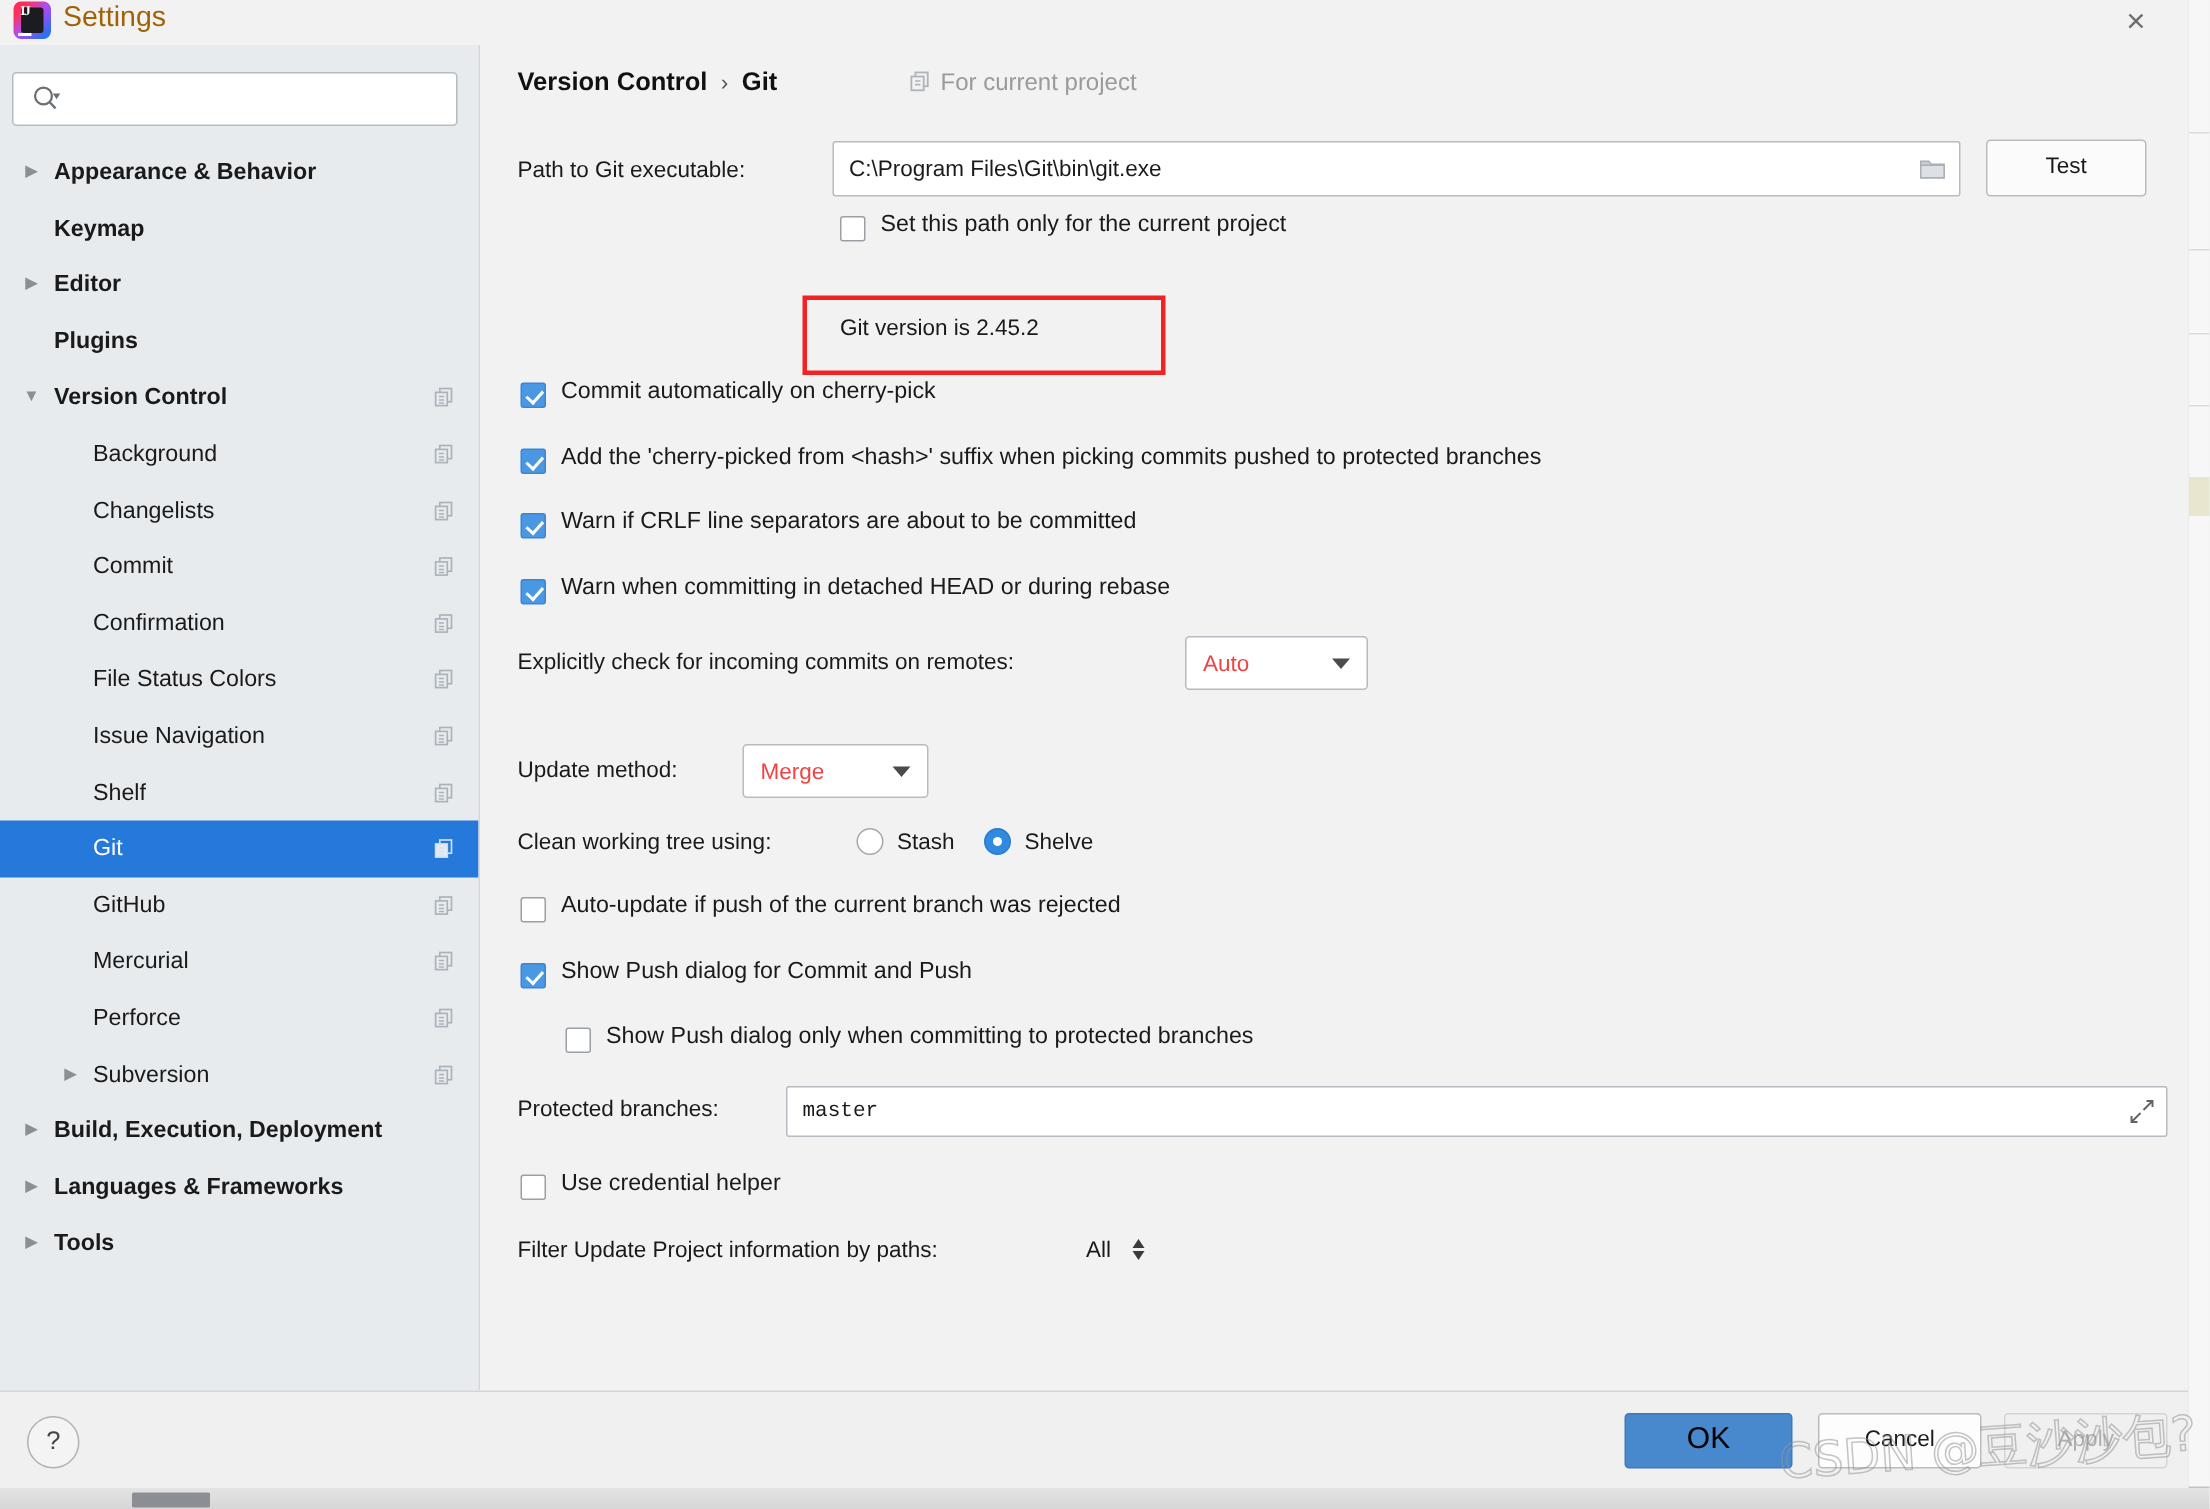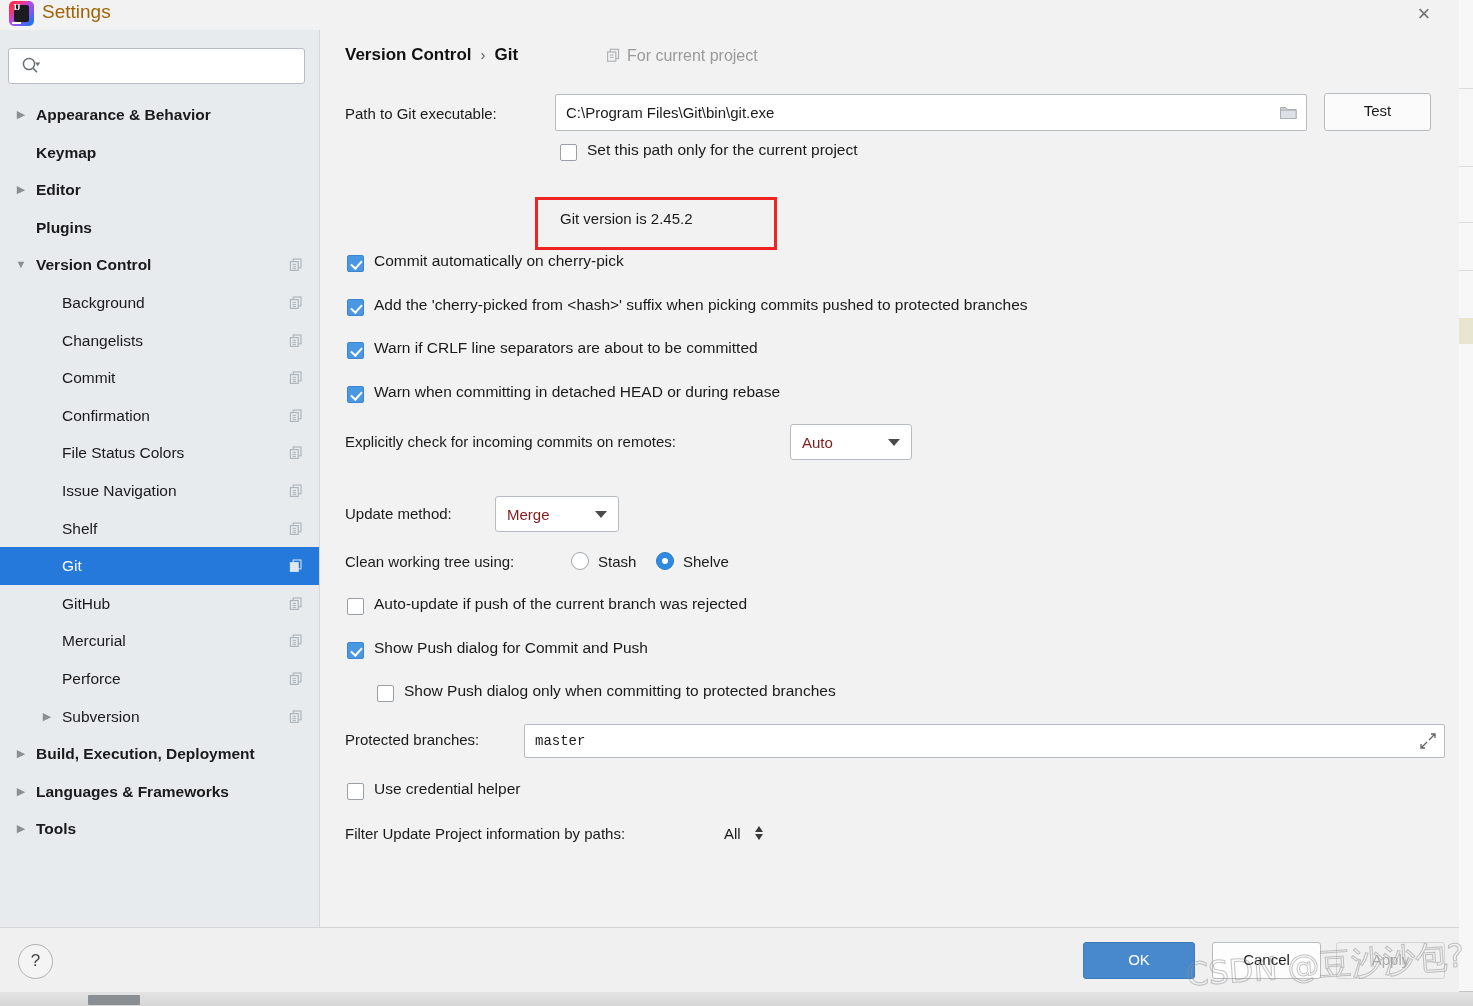--- a/index.html
+++ b/index.html
@@ -80,33 +80,33 @@
   .cb-lb{position:absolute;left:27px;top:-3px;font-size:15.5px;color:#1a1a1a;white-space:nowrap;}
 
   
   .rd{position:absolute;width:18px;height:18px;border-radius:50%;box-sizing:border-box;}
   .rd.off{background:#fff;border:1px solid #a2a8ad;}
   .rd.on{background:#2f8ae0;border:1px solid #2a7ccb;}
   .rd.on:after{content:"";position:absolute;left:5px;top:5px;width:6px;height:6px;border-radius:50%;background:#fff;}
 
   
   .combo{position:absolute;background:#fff;border:1px solid #b6bcc2;border-radius:3px;}
-  .combo .cv{position:absolute;left:11px;top:0;height:100%;display:flex;align-items:center;font-size:15px;color:#7f1d1d;}
+  .combo .cv{position:absolute;left:11px;top:0;height:100%;display:flex;align-items:center;font-size:15px;color:#ef4444;}
   .combo .arw{position:absolute;right:11px;top:50%;margin-top:-3px;width:0;height:0;
     border-left:6px solid transparent;border-right:6px solid transparent;border-top:7px solid #4b4b4b;}
 
   
   #redbox{position:absolute;border:3px solid #f02222;background:transparent;}
 
   
   #footer{position:absolute;left:0;top:927px;width:1459px;height:65px;background:#f0f0f0;border-top:1px solid #d5d5d5;}
   #help-btn{position:absolute;left:18px;top:16px;width:33px;height:33px;border:1px solid #b2b2b2;border-radius:50%;
     background:#f4f4f4;color:#444;font-size:17px;text-align:center;line-height:31px;cursor:default;}
   #ok-btn{position:absolute;left:1083px;top:14px;width:110px;height:35px;background:#4888cc;border:1px solid #3e79b8;
-    border-radius:3px;color:#ffffff;font-size:15px;line-height:33px;text-align:center;cursor:default;}
+    border-radius:3px;color:#000000;font-size:20px;line-height:33px;text-align:center;cursor:default;}
   #cancel-btn{position:absolute;left:1212px;top:14px;width:107px;height:35px;background:#fdfdfd;border:1px solid #b7bcc1;
     border-radius:3px;color:#1a1a1a;font-size:15px;line-height:33px;text-align:center;cursor:default;}
   #apply-btn{position:absolute;left:1336px;top:14px;width:107px;height:35px;background:#f0f0f0;border:1px solid #d4d4d4;
     border-radius:3px;color:#aeaeae;font-size:15px;line-height:33px;text-align:center;cursor:default;}
 
   
   #watermark{position:absolute;left:1186px;top:944px;font-size:32px;color:transparent;white-space:nowrap;
     -webkit-text-stroke:1px rgba(150,150,150,.55);font-family:"DejaVu Sans",sans-serif;
     transform:rotate(-4deg);pointer-events:none;}
 </style>

